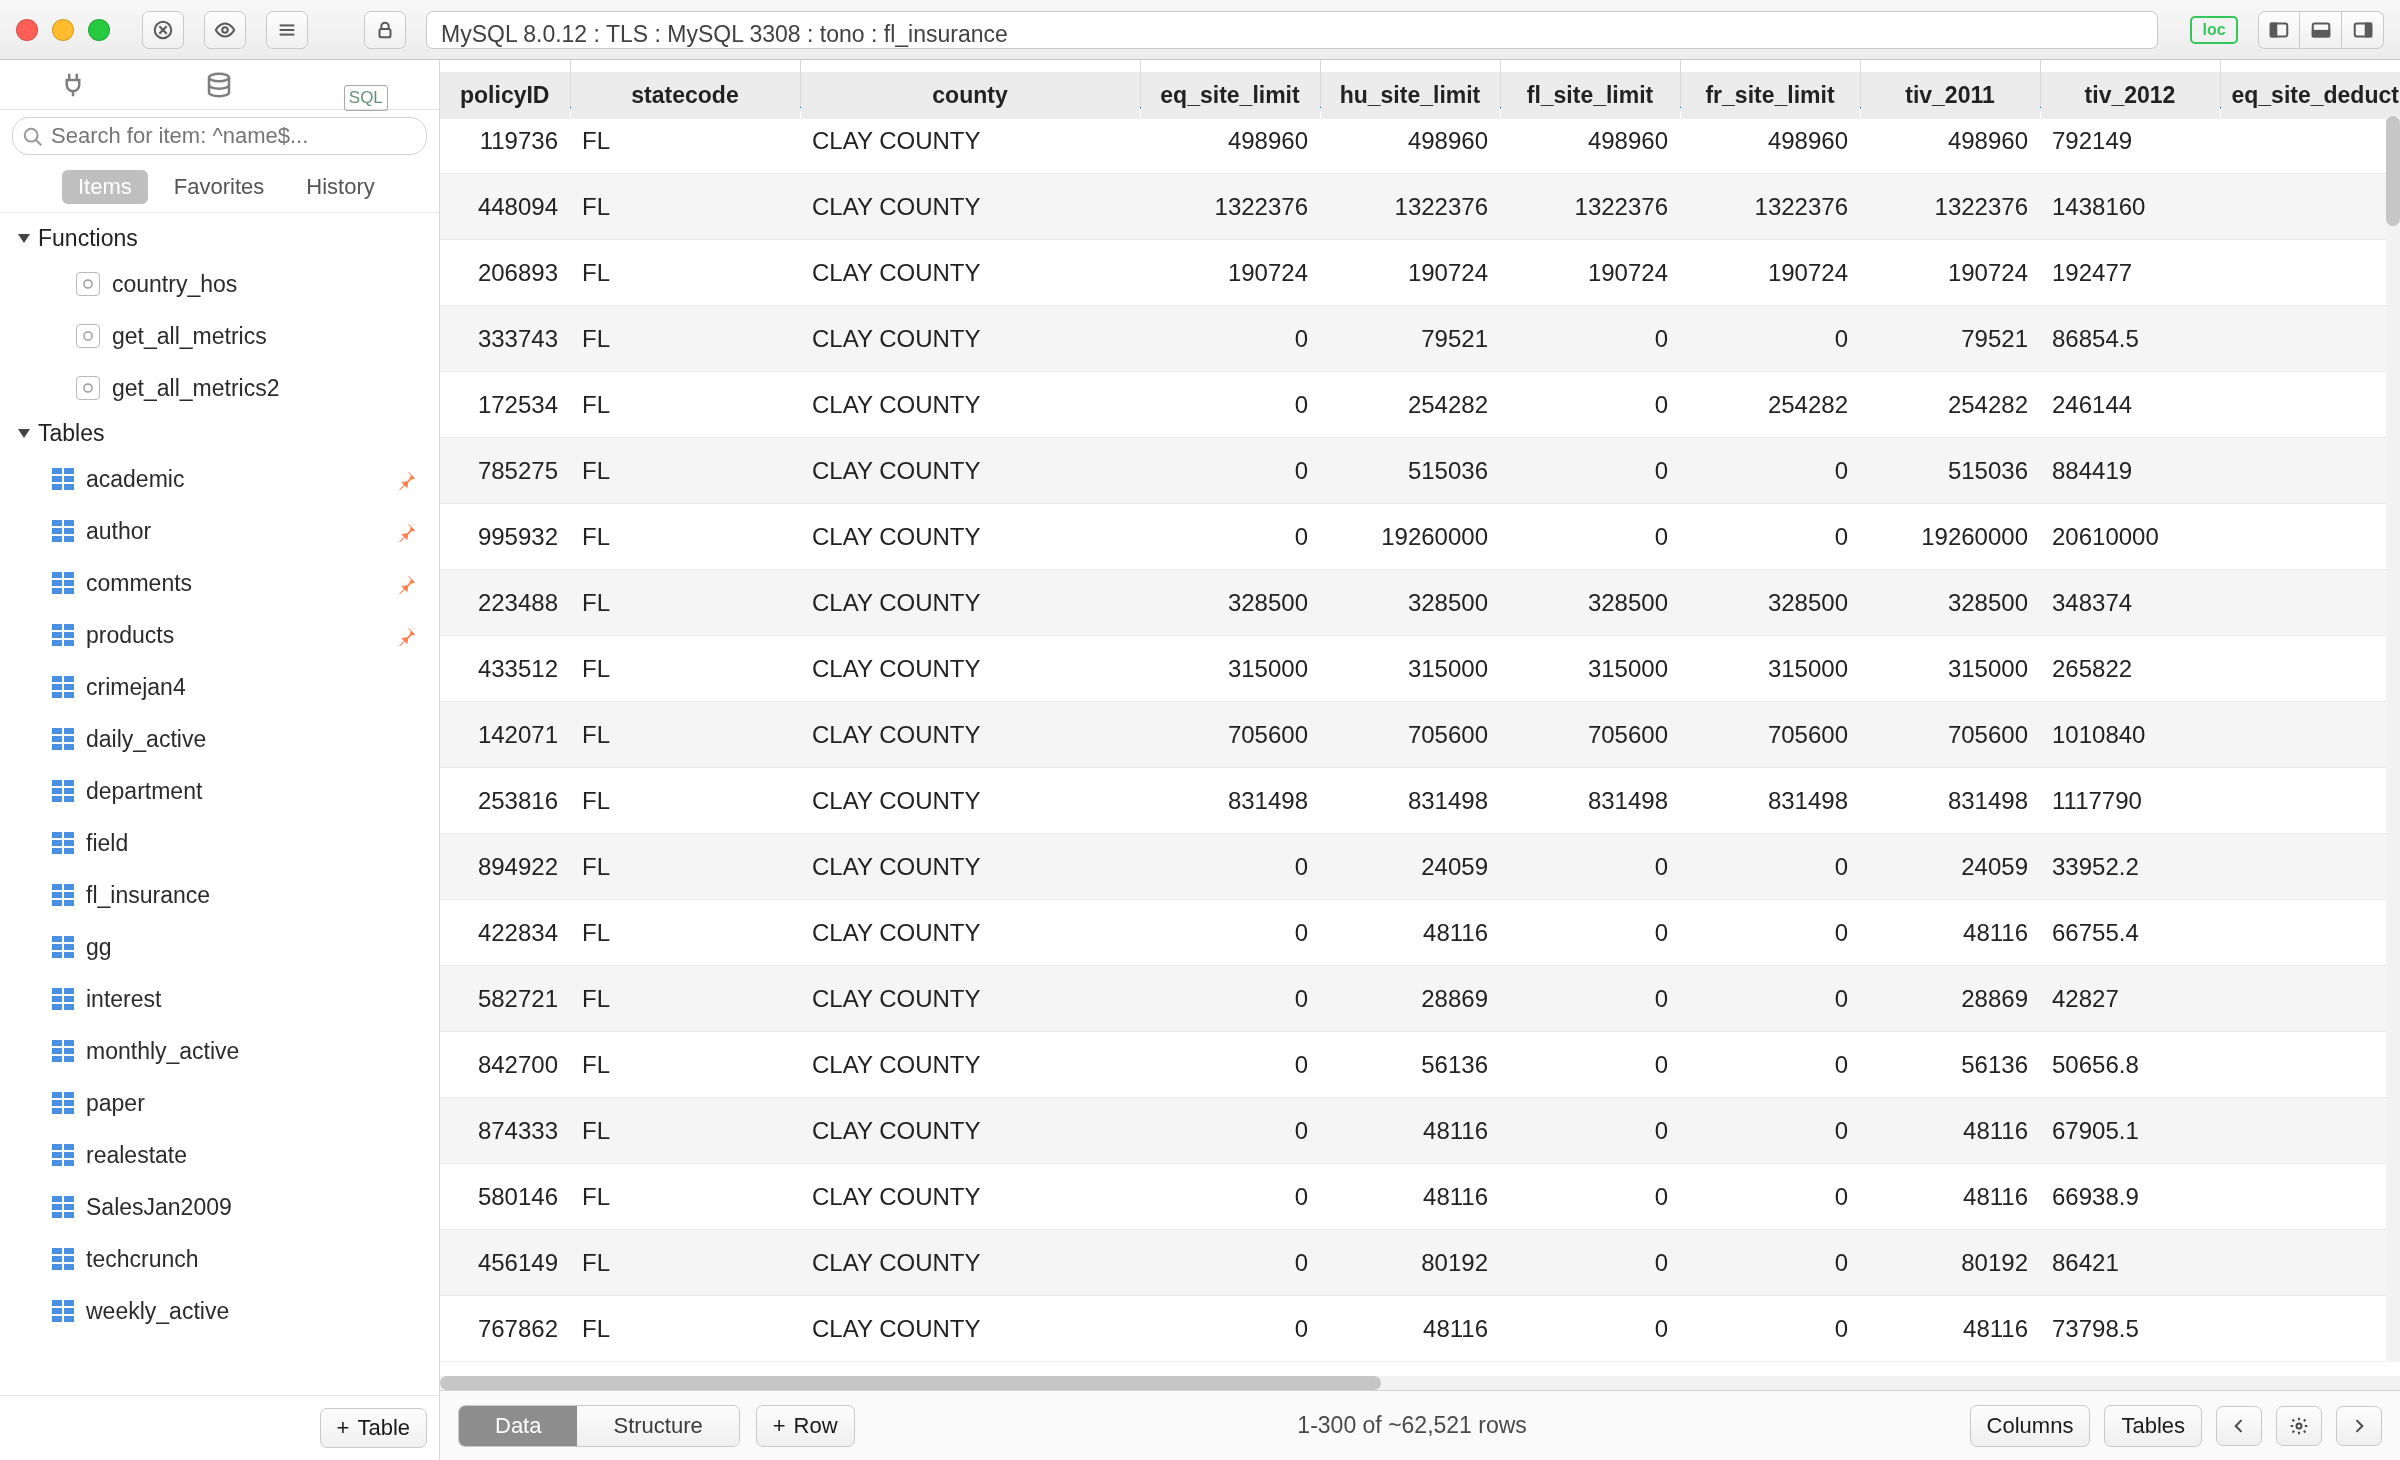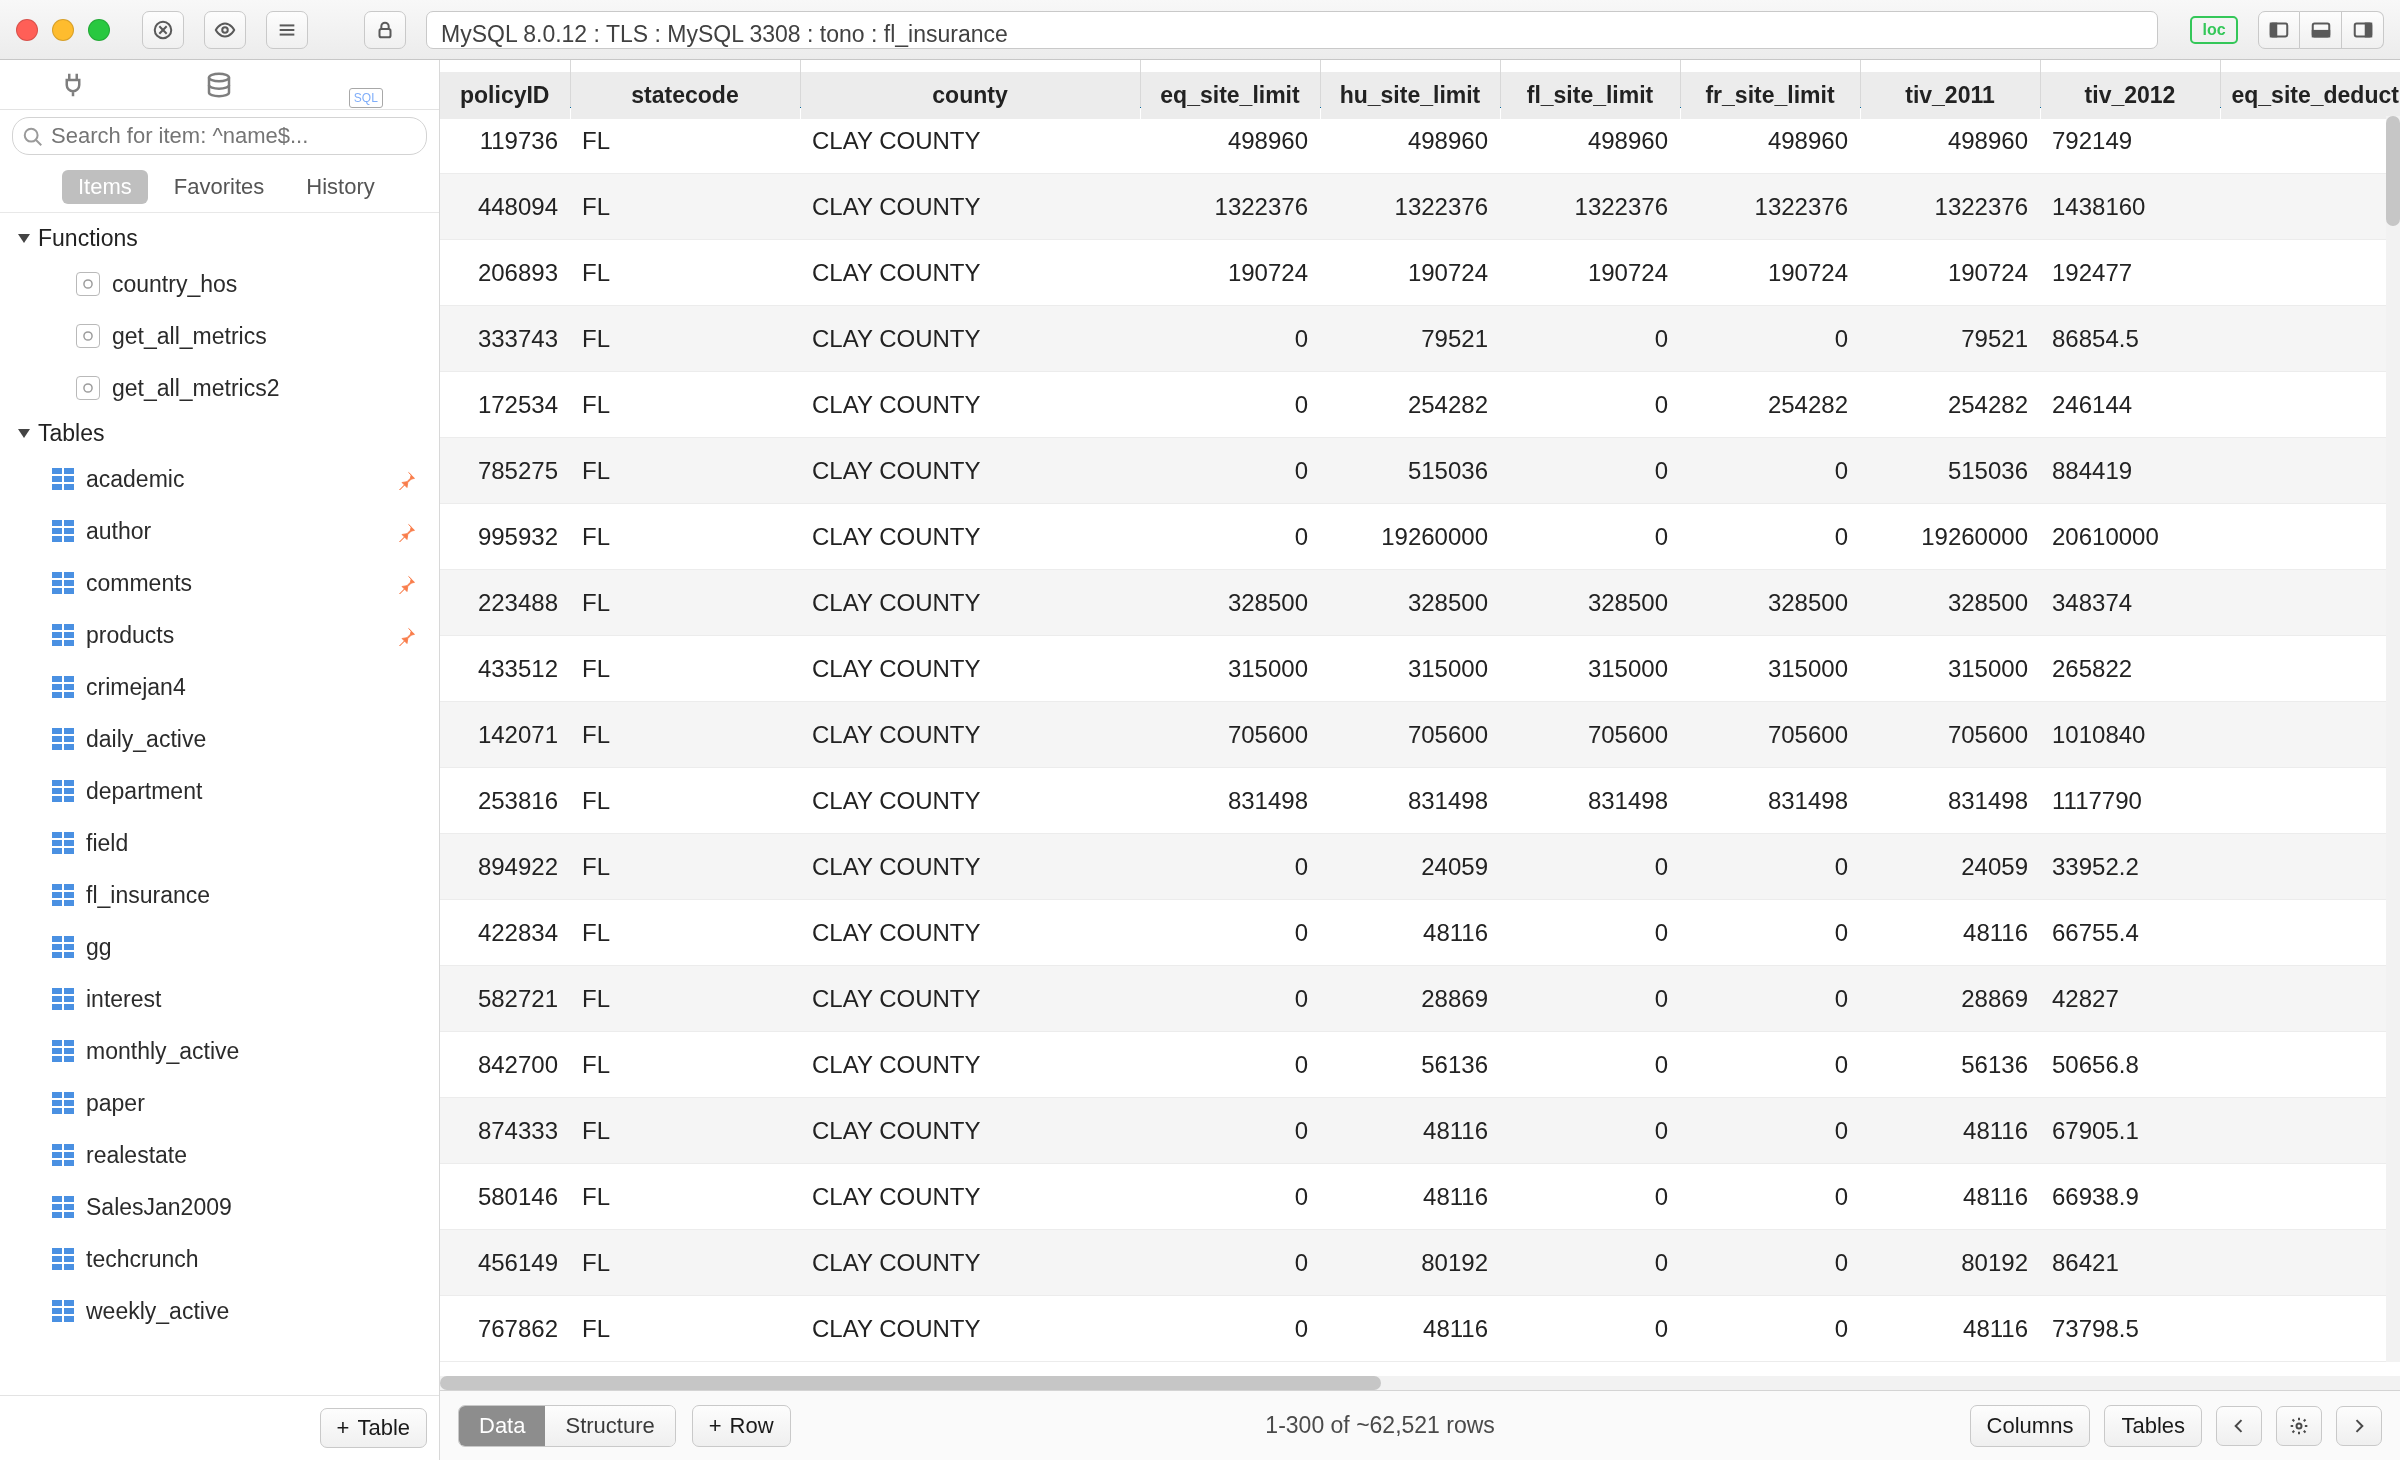--- a/index.html
+++ b/index.html
@@ -19,21 +19,21 @@
   .pane-group .tbtn { border-radius:0;}
   .pane-group .tbtn:first-child { border-top-left-radius:7px; border-bottom-left-radius:7px;}
   .pane-group .tbtn:last-child { border-top-right-radius:7px; border-bottom-right-radius:7px;}
   .pane-group .tbtn + .tbtn { border-left:none;}
   
   .workspace { display:flex; height: calc(100% - 60px); }
   .sidebar { width: 440px; border-right:1px solid #d8d8d8; display:flex; flex-direction:column; background:#fff;}
   .side-top { display:flex; justify-content:space-around; align-items:center; height:50px; border-bottom:1px solid #e3e3e3;}
   .side-top .sicon { width:32px; height:32px; display:flex; align-items:center; justify-content:center; opacity:.65;}
   .side-top .sicon svg { width:30px; height:30px; stroke:#3a3a3a; fill:none; stroke-width:2;}
-  .sql-badge { font-size:12px; border:1.5px solid #7a7a7a; padding:2px 4px; border-radius:3px; color:#3b82f6;margin-top:27px;}
+  .sql-badge { font-size:17px; border:1.5px solid #7a7a7a; padding:2px 4px; border-radius:3px; color:#14532d;margin-top:27px;}
   .search-row { padding: 7px 12px;}
   .search-input { width:100%; height:38px; border:1px solid #d3d3d3; border-radius:17px; padding:0 10px 0 38px; font-size:22px; color:#a16207; background:#fff;}
   .search-wrap { position:relative;}
   .search-wrap svg { position:absolute; left:10px; top:9px; width:22px; height:22px; stroke:#9a9a9a; fill:none; stroke-width:2.2;}
   .tabs-row { display:flex; gap:10px; padding:8px 16px; border-bottom:1px solid #e8e8e8;}
   .tab-btn { padding:4px 16px; border-radius:6px; font-size:22px; color:#555;}
   .tab-btn.active { background:#bfbfbf; color:#fff;margin-left:46px;}
   .tree { flex:1; overflow-y:auto; padding:6px 4px;}
   .tree-section { padding:6px 14px; font-size:23px; color:#222; display:flex; align-items:center; gap:6px;}
   .tree-section .caret { width:0;height:0;border-left:6px solid transparent;border-right:6px solid transparent;border-top:9px solid #444; margin-right:2px;}
@@ -57,21 +57,21 @@
   .num { text-align:right;}
   .txt { text-align:left;}
   .grid-scroll { overflow:auto; height:100%;}
   .hscroll { height:14px; background:#f2f2f2;}
   .hscroll .thumb { height:100%; width:48%; background:#c6c6c6; border-radius:7px;}
   .vscroll { position:absolute; right:0; top:56px; width:14px; bottom:14px; background:#f2f2f2;}
   .vscroll .thumb { width:100%; height:110px; background:#c6c6c6; border-radius:7px;}
   
   .footer { height:70px; border-top:1px solid #d4d4d4; display:flex; align-items:center; padding:0 18px; gap:16px; background:#fafafa;}
   .seg { display:flex; border:1px solid #c9c9c9; border-radius:7px; overflow:hidden;}
-  .seg .seg-btn { padding:7px 20px; font-size:22px; background:linear-gradient(#fdfdfd,#efefef); color:#3a3a3a;}
+  .seg .seg-btn { padding:7px 36px; font-size:22px; background:linear-gradient(#fdfdfd,#efefef); color:#3a3a3a;}
   .seg .seg-btn.active { background:#8d8d8d; color:#fff;}
   .small-btn { border:1px solid #c9c9c9; border-radius:7px; padding:7px 16px; font-size:22px; background:linear-gradient(#fdfdfd,#efefef); display:flex; align-items:center; gap:8px;}
   .status { flex:1; text-align:center; font-size:23px; color:#4a4a4a;}
   .footer-right { display:flex; gap:14px; align-items:center;}
   .icon-btn { width:46px; height:40px; border:1px solid #c9c9c9; border-radius:7px; background:linear-gradient(#fdfdfd,#efefef); display:flex; align-items:center; justify-content:center;}
   .icon-btn svg { width:20px; height:20px; stroke:#4a4a4a; fill:none; stroke-width:2.4;}
 </style>
 </head>
 <body>
 

